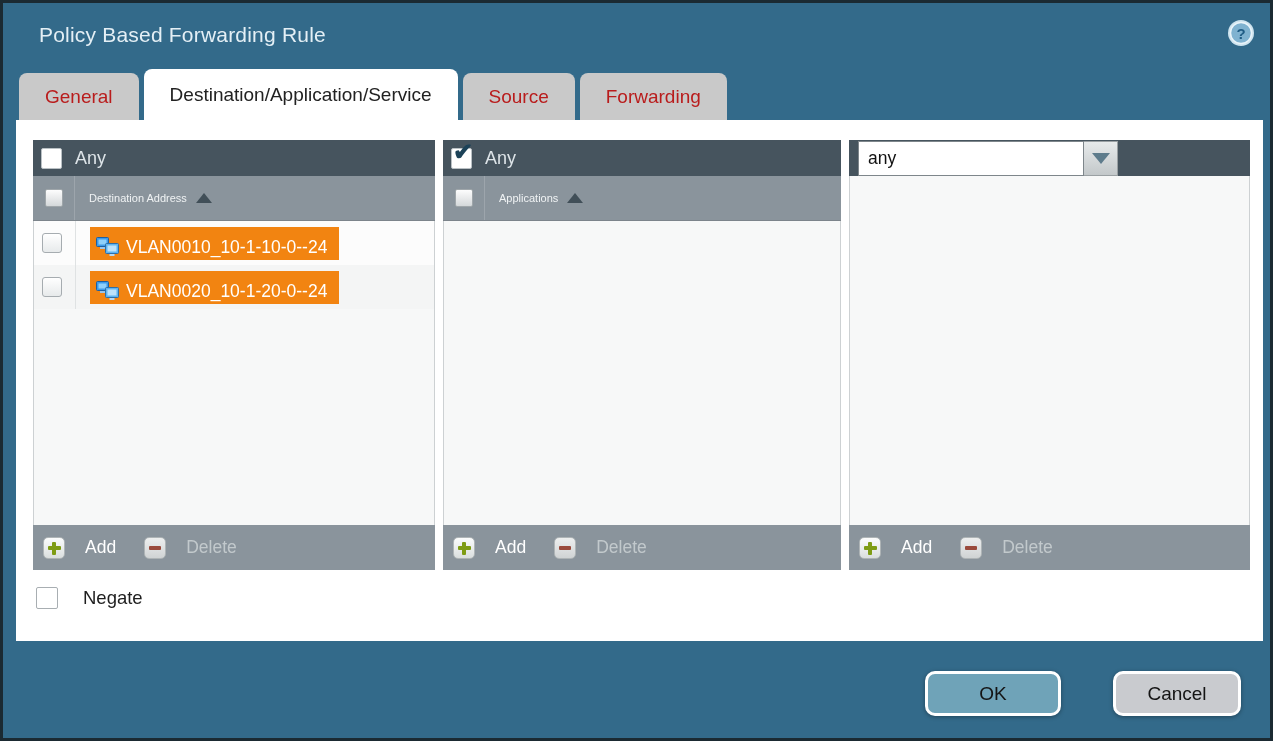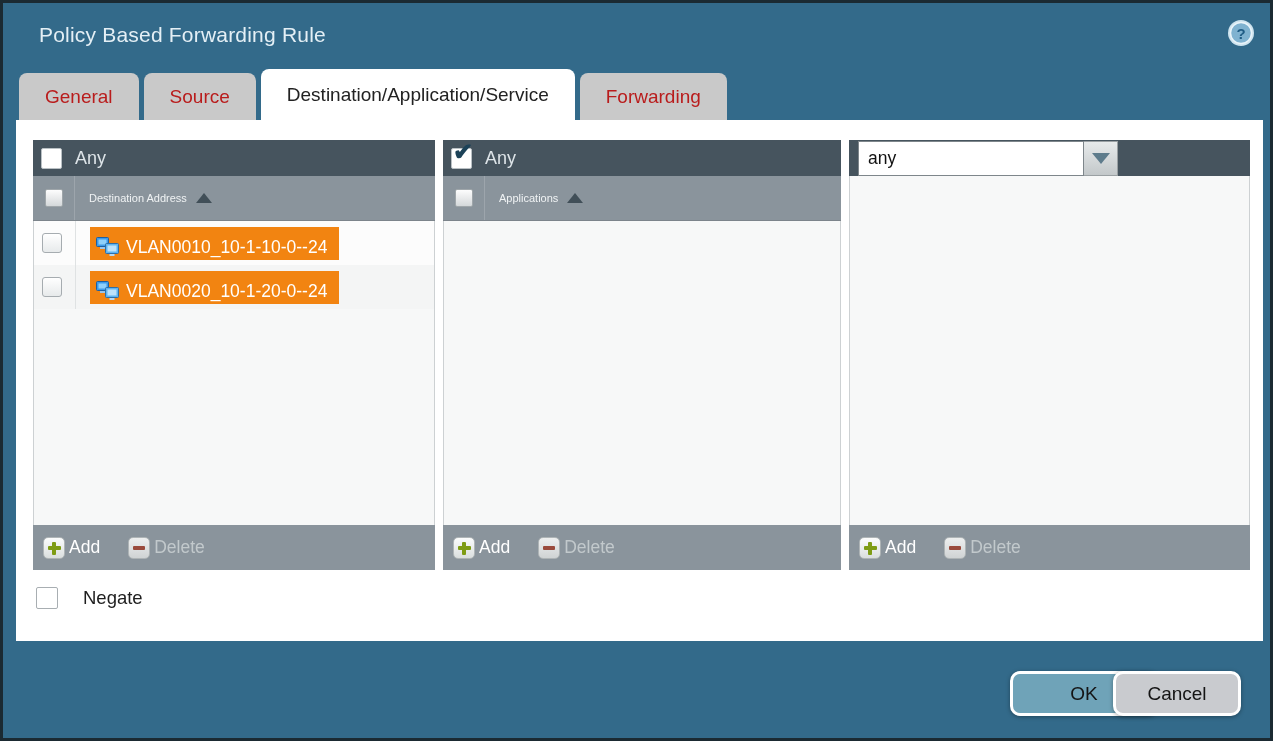--- a/index.html
+++ b/index.html
@@ -59,21 +59,21 @@
   .chip span { color:#FFFFFF; font-size:17.5px; }
 
   .toolbar { height:45px; background:#8A949C; display:flex; align-items:center; padding-left:10px; flex:0 0 auto; }
   .tbtn { display:inline-flex; align-items:center; cursor:pointer; margin-right:28px; }
   .sqicon { width:22px; height:22px; border-radius:5px; background:linear-gradient(#FBFCFC,#DADEDE);
             border:1px solid #AEB4B6; position:relative; display:inline-block; }
   .plus::before, .plus::after { content:""; position:absolute; background:#7E9C14; border-radius:1px; }
   .plus::before { left:3.5px; top:8.5px; width:13px; height:4px; }
   .plus::after  { left:8px; top:4px; width:4px; height:13px; }
   .minus::before { content:""; position:absolute; background:#9A4A3C; border-radius:1px; left:4px; top:8.5px; width:12px; height:4px; }
-  .tbtn .lbl { margin-left:4px; font-size:17.5px; color:#FFFFFF; }
+  .tbtn .lbl { margin-left:20px; font-size:17.5px; color:#FFFFFF; }
   .tbtn.disabled { cursor:default; }
   .tbtn.disabled .lbl { color:#C2C9CC; }
   .tbtn.disabled .sqicon { background:linear-gradient(#EDEFEF,#CFD3D4); }
 
   
   .dropdown { display:flex; margin-left:1px; cursor:pointer; }
   .dd-value { width:226px; height:35px; background:#FFFFFF; border:1px solid #7E868B;
               font-size:17.5px; color:#111; display:flex; align-items:center; padding-left:9px; }
   .dd-btn { width:34px; height:35px; background:linear-gradient(#E7EAEB,#C3C8CA); border:1px solid #9AA0A3;
             border-left:none; display:flex; align-items:center; justify-content:center; }
@@ -82,43 +82,43 @@
 
   
   .negate-wrap { position:absolute; left:33px; top:584px; display:flex; align-items:flex-end; z-index:2;gap:12px; }
   .cb-negate { width:22px; height:22px; background:#FFFFFF; border:1px solid #A8AEB2; border-radius:2px; cursor:pointer; }
   .negate-lbl { margin-left:13px; font-size:18.5px; color:#1E1E1E; }
 
   
   .btn { position:absolute; top:668px; height:45px; border:3px solid #FFFFFF; border-radius:10px;
          display:flex; align-items:center; justify-content:center; font-size:19px; color:#141414;
          cursor:pointer; box-shadow:0 1px 4px rgba(0,0,0,.35); }
-  .btn-ok { left:1007px; width:148px; background:#6FA3B8; }
+  .btn-ok { left:922px; width:136px; background:#6FA3B8; }
   .btn-cancel { left:1110px; width:128px; background:#C9CBCF; }
 </style>
 </head>
 <body>
 
 <div class="dialog">
 
   <div class="title">Policy Based Forwarding Rule</div>
 
   <div class="help">
     <svg width="28" height="28" viewBox="0 0 28 28">
       <circle cx="14" cy="14" r="13" fill="#CFE4EF"></circle>
       <circle cx="14" cy="14" r="10.5" fill="#7FB2D0"></circle>
       <circle cx="14" cy="14" r="10.5" fill="none" stroke="#E9F4FA" stroke-width="1.5"></circle>
       <text x="14" y="19.5" font-size="15" font-weight="bold" fill="#1F5C85" text-anchor="middle" font-family="Liberation Sans, sans-serif">?</text>
     </svg>
   </div>
 
   <div class="tabs">
     <div class="tab">General</div>
+    <div class="tab active">Destination/Application/Service</div>
     <div class="tab">Source</div>
-    <div class="tab active">Destination/Application/Service</div>
     <div class="tab">Forwarding</div>
   </div>
 
   <div class="panel"></div>
 
   <div class="col col-dest">
     <div class="anybar">
       <span class="cb cb-any"></span>
       <span class="anylabel">Any</span>
     </div>

